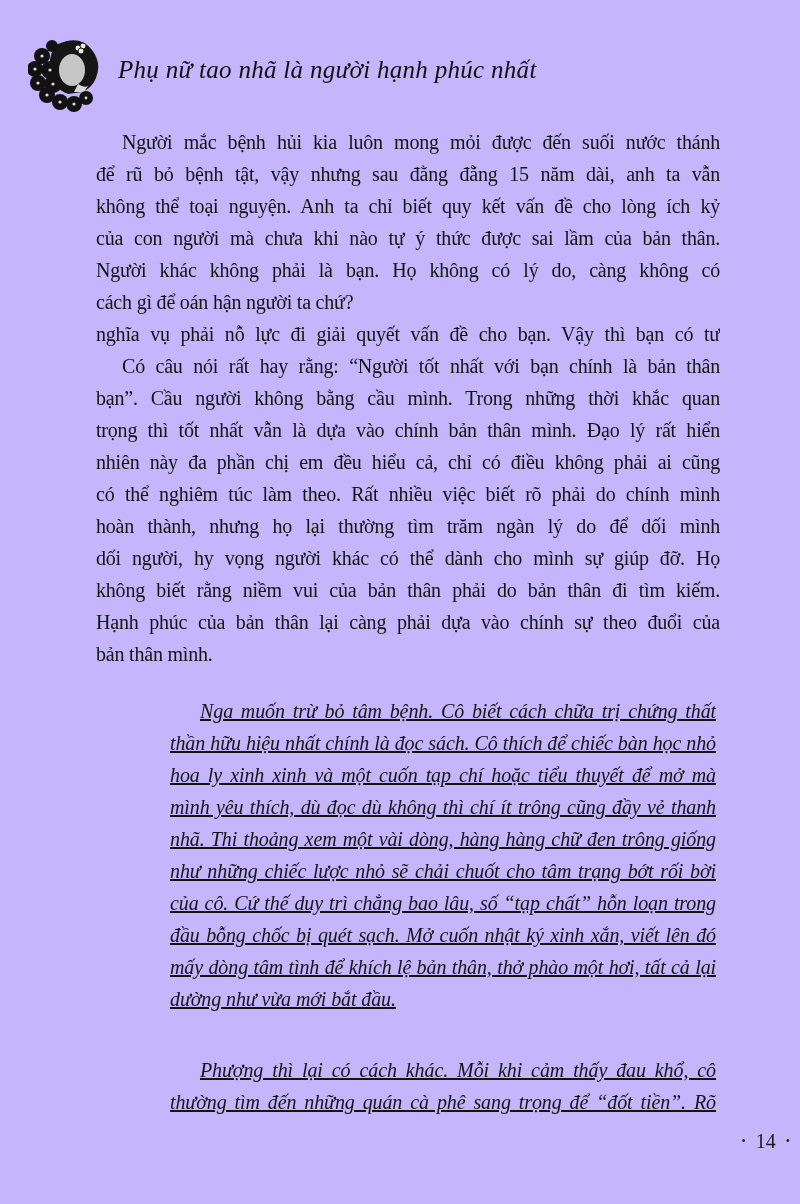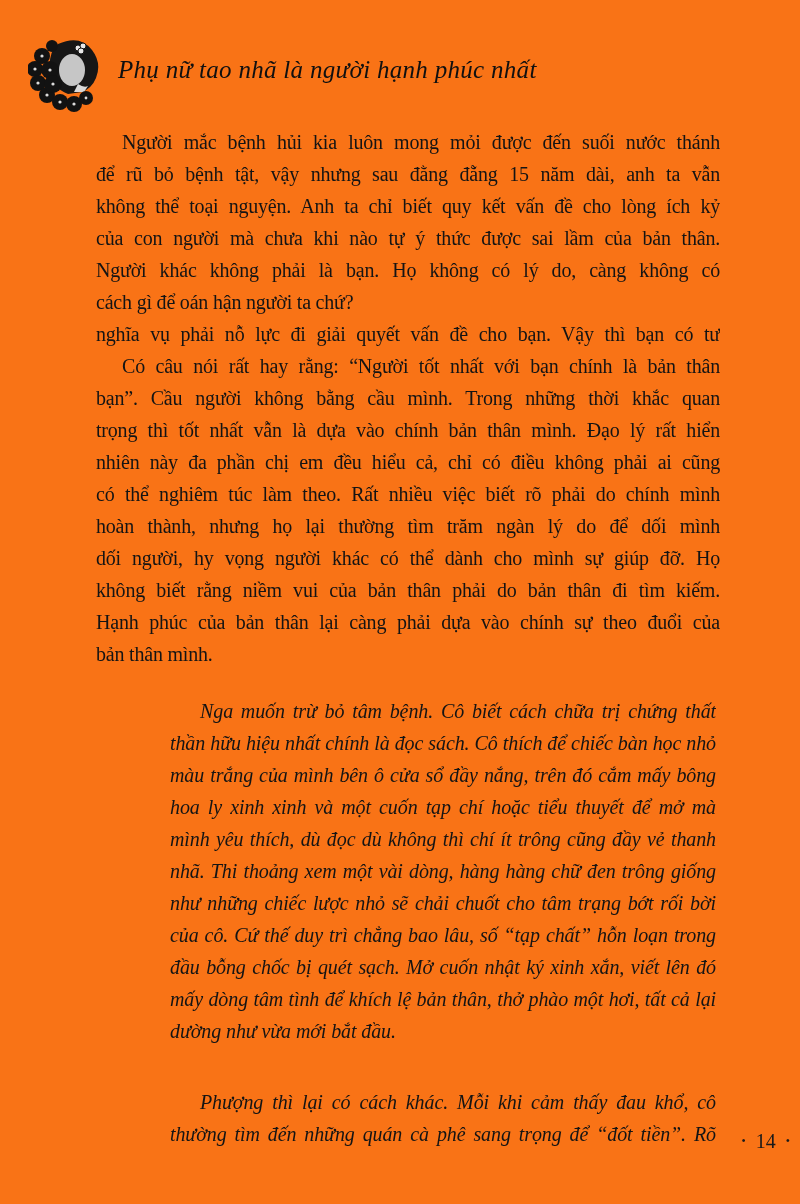--- a/index.html
+++ b/index.html
@@ -1,20 +1,20 @@
 <!DOCTYPE html>
 <html><head>
 <meta charset="utf-8">
 <style>
   html, body { margin: 0; padding: 0; background: #ffffff; }
   .page {
     position: relative;
     width: 800px;
     height: 1204px;
-    background: #f97316;
+    background: #c4b5fd;
     color: #141414;
     font-family: "Liberation Serif", "DejaVu Serif", serif;
     overflow: hidden;
   }
 
   
   .ornament {
     position: absolute;
     left: 28px;
     top: 36px;
@@ -57,20 +57,21 @@
   .para.quote {
     margin-left: 74px;
     margin-right: 4px;
     font-style: italic;
     margin-top: 39px;
   }
   .para.quote.quote-start { margin-top: 25px; }
   .para.quote .line {
     font-size: 20px;
     letter-spacing: -0.1px;
+    text-decoration: underline;
   }
   .para.quote .line.first { text-indent: 30px; }
 
   
   .footer {
     position: absolute;
     left: 0;
     top: 1130px;
     width: 100%;
     text-align: right;
@@ -147,21 +148,20 @@
         <div class="line">có thể nghiêm túc làm theo. Rất nhiều việc biết rõ phải do chính mình</div>
         <div class="line">hoàn thành, nhưng họ lại thường tìm trăm ngàn lý do để dối mình</div>
         <div class="line">dối người, hy vọng người khác có thể dành cho mình sự giúp đỡ. Họ</div>
         <div class="line">không biết rằng niềm vui của bản thân phải do bản thân đi tìm kiếm.</div>
         <div class="line">Hạnh phúc của bản thân lại càng phải dựa vào chính sự theo đuổi của</div>
         <div class="line short-last">bản thân mình.</div>
       </div>
       <div class="para quote quote-start">
         <div class="line first">Nga muốn trừ bỏ tâm bệnh. Cô biết cách chữa trị chứng thất</div>
         <div class="line">thần hữu hiệu nhất chính là đọc sách. Cô thích để chiếc bàn học nhỏ</div>
-        <div class="line">màu trắng của mình bên ô cửa sổ đầy nắng, trên đó cắm mấy bông</div>
         <div class="line">hoa ly xinh xinh và một cuốn tạp chí hoặc tiểu thuyết để mở mà</div>
         <div class="line">mình yêu thích, dù đọc dù không thì chí ít trông cũng đầy vẻ thanh</div>
         <div class="line">nhã. Thi thoảng xem một vài dòng, hàng hàng chữ đen trông giống</div>
         <div class="line">như những chiếc lược nhỏ sẽ chải chuốt cho tâm trạng bớt rối bời</div>
         <div class="line">của cô. Cứ thế duy trì chẳng bao lâu, số “tạp chất” hỗn loạn trong</div>
         <div class="line">đầu bỗng chốc bị quét sạch. Mở cuốn nhật ký xinh xắn, viết lên đó</div>
         <div class="line">mấy dòng tâm tình để khích lệ bản thân, thở phào một hơi, tất cả lại</div>
         <div class="line short-last">dường như vừa mới bắt đầu.</div>
       </div>
       <div class="para quote">

